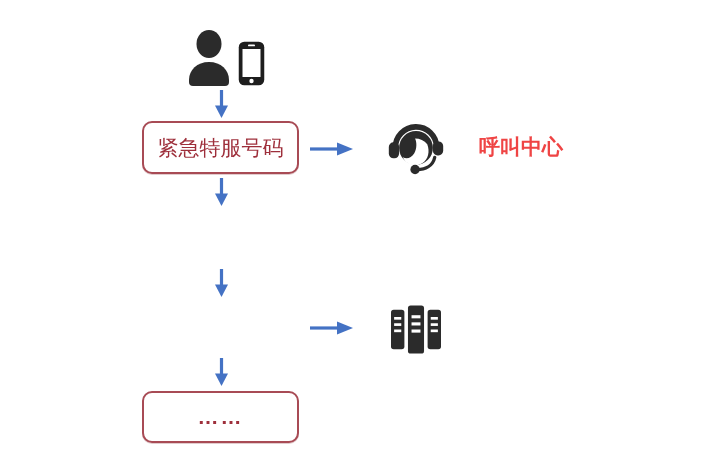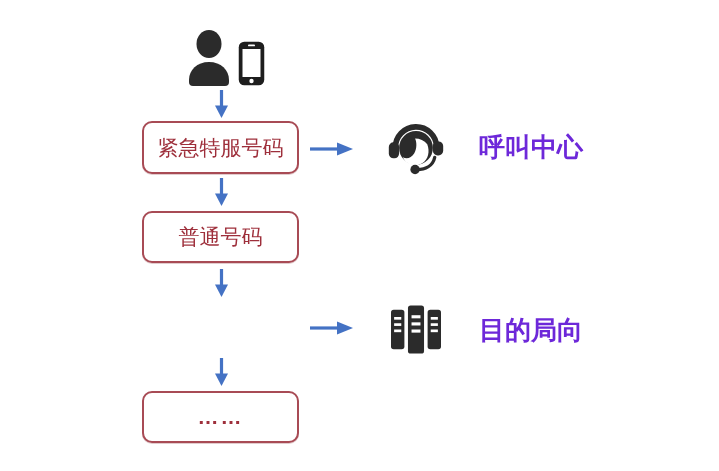--- a/index.html
+++ b/index.html
@@ -59,23 +59,23 @@
   .av4 { left: 214px; top: 358px; }
   .ah1 { left: 310px; top: 141px; }
   .ah2 { left: 310px; top: 320px; }
 
   
   .headset-pos { left: 386px; top: 113px; width: 60px; height: 68px; }
   .server-pos  { left: 391px; top: 305px; width: 50px; height: 49px; }
   .callout-label {
     position: absolute;
     left: 479px;
-    font-size: 26px;
+    font-size: 21px;
     font-weight: bold;
-    color: #6d28d9;
+    color: #ef4444;
     line-height: 28px;
     white-space: nowrap;
   }
   .cl1 { top: 133px; }
   .cl2 { top: 316px; }
 </style>
 </head>
 <body>
 
 <div class="stage">
@@ -115,23 +115,20 @@
     <polygon points="27,1.5 27,14.5 43,8" fill="#4472C4"></polygon>
   </svg>
   <svg class="abs arrow-h ah2" viewBox="0 0 43 16" aria-hidden="true">
     <line x1="0" y1="8" x2="29" y2="8" stroke="#4472C4" stroke-width="3.2"></line>
     <polygon points="27,1.5 27,14.5 43,8" fill="#4472C4"></polygon>
   </svg>
 
   <div class="node node-1">
     <span>紧急特服号码</span>
   </div>
-  <div class="node node-2">
-    <span>普通号码</span>
-  </div>
   <div class="node node-4">
     <span>……</span>
   </div>
 
   <svg class="abs headset-pos" viewBox="0 0 64 70" aria-hidden="true">
     <path d="M10 36 a22 22 0 0 1 44 -1" fill="none" stroke="#2B2B2B" stroke-width="6"></path>
     <rect x="3" y="30" width="11" height="17" rx="5" fill="#2B2B2B"></rect>
     <rect x="50" y="29" width="11" height="15" rx="5" fill="#2B2B2B"></rect>
     <circle cx="32" cy="36" r="18" fill="#2B2B2B"></circle>
     <path d="M44 32 c3 8 1 16 -5 20 c-8 5 -18 2 -21 -6 c4 2 9 1 12 -4 c3 -5 3 -12 1 -16 c5 0 10 2 13 6 z" fill="#ffffff"></path>
@@ -149,15 +146,14 @@
       <rect x="3.5" y="20" width="8" height="3"></rect>
       <rect x="3.5" y="27" width="8" height="3"></rect>
       <rect x="23" y="11" width="10" height="3.5"></rect>
       <rect x="23" y="19" width="10" height="3.5"></rect>
       <rect x="23" y="27" width="10" height="3.5"></rect>
       <rect x="44.5" y="13" width="8" height="3"></rect>
       <rect x="44.5" y="20" width="8" height="3"></rect>
       <rect x="44.5" y="27" width="8" height="3"></rect>
     </g>
   </svg>
-  <div class="callout-label cl2">目的局向</div>
 
 </div>
 
 </body></html>

